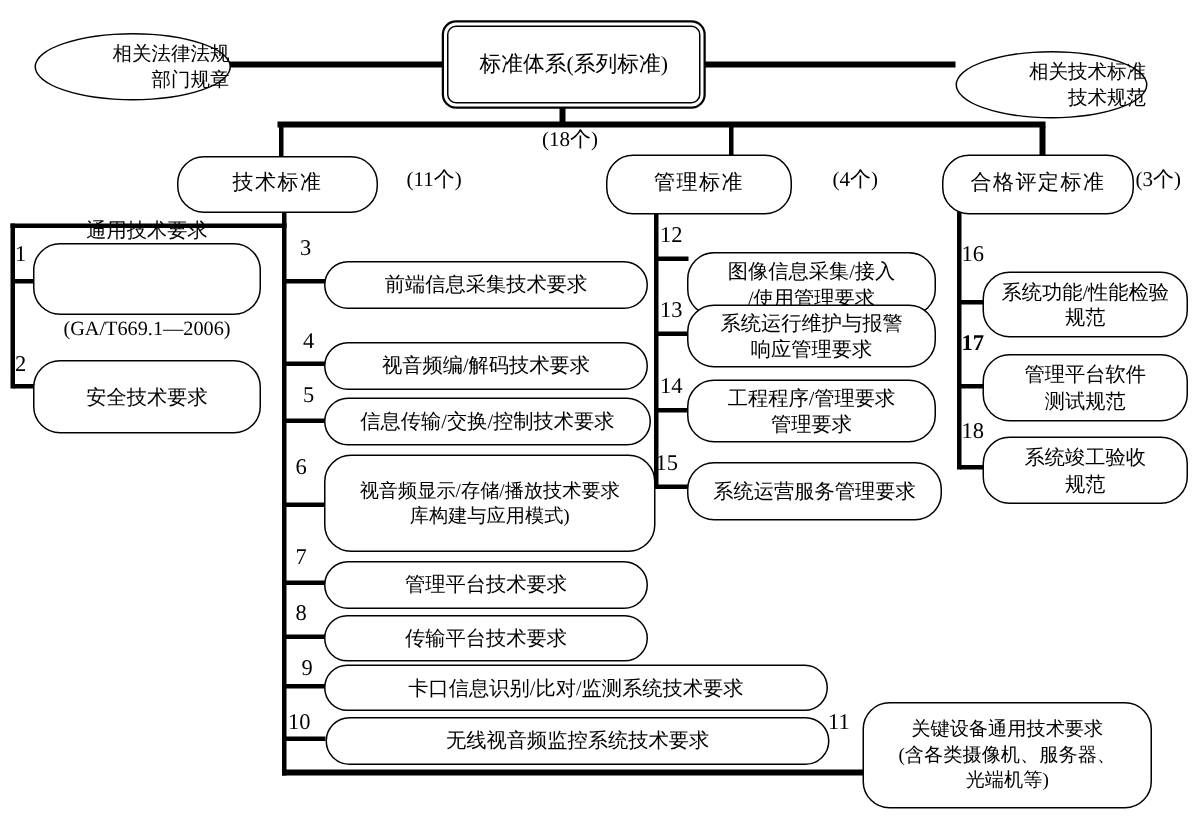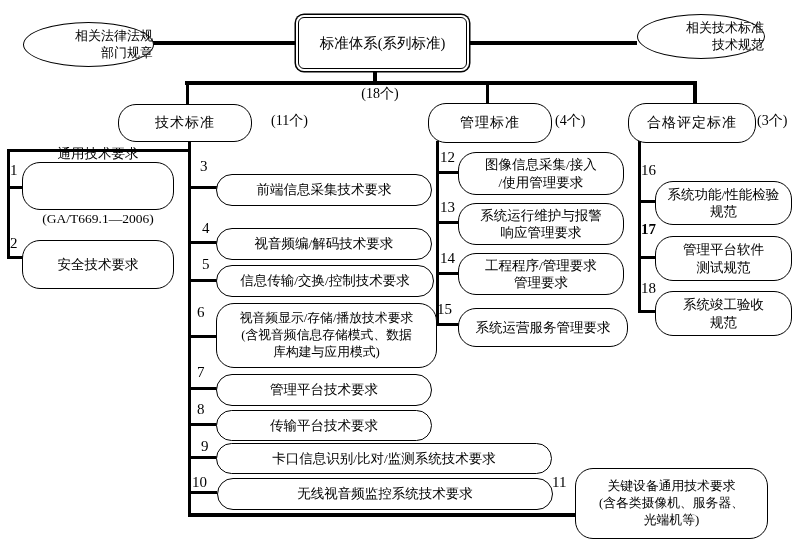--- a/index.html
+++ b/index.html
@@ -16,43 +16,43 @@
         text-align:center;font-size:14.5px;line-height:20px;}
   .rbox{position:absolute;border:1.4px solid #000;border-radius:18px;background:#fff;
         display:flex;flex-direction:column;align-items:center;justify-content:center;
         text-align:center;font-size:13.5px;line-height:17.5px;}
   .cat{font-size:14px;letter-spacing:1px;}
   .num{position:absolute;font-size:15px;line-height:15px;}
   .cnt{position:absolute;font-size:14px;line-height:15px;}
   .small{font-size:12.8px;line-height:17px;}
 
   #ovalL{left:23px;top:22px;width:129px;height:43px;}
-  #ovalR{left:637px;top:14px;width:126px;height:43px;}
+  #ovalR{left:637px;top:34px;width:126px;height:43px;}
 
   #bt{left:118px;top:104px;width:132px;height:36px;}
-  #bm{left:428px;top:103px;width:122px;height:38px;}
+  #bm{left:404px;top:103px;width:122px;height:38px;}
   #bc{left:628px;top:103px;width:126px;height:38px;}
 
   #cntTotal{left:348px;top:86px;width:64px;text-align:center;}
   #cntTech{left:271px;top:113px;}
   #cntMgmt{left:555px;top:113px;}
   #cntConf{left:757px;top:113px;}
 
   #b1{left:22px;top:162px;width:150px;height:46px;gap:48px;}
   #b2{left:22px;top:240px;width:150px;height:47px;}
   #b3{left:216px;top:174px;width:214px;height:30px;}
   #b4{left:216px;top:228px;width:214px;height:30px;}
   #b5{left:216px;top:265px;width:216px;height:30px;}
   #b6{left:216px;top:303px;width:219px;height:63px;}
   #b7{left:216px;top:374px;width:214px;height:30px;}
   #b8{left:216px;top:410px;width:214px;height:29px;}
   #b9{left:216px;top:443px;width:334px;height:29px;}
   #b10{left:217px;top:478px;width:334px;height:30px;}
   #b11{left:575px;top:468px;width:191px;height:69px;}
-  #b12{left:458px;top:152px;width:164px;height:41px;}
+  #b12{left:458px;top:168px;width:164px;height:41px;}
   #b13{left:458px;top:203px;width:164px;height:40px;}
   #b14{left:458px;top:253px;width:164px;height:40px;}
   #b15{left:458px;top:308px;width:168px;height:37px;}
   #b16{left:655px;top:181px;width:135px;height:42px;}
   #b17{left:655px;top:236px;width:135px;height:43px;}
   #b18{left:655px;top:291px;width:135px;height:43px;}
 
   #n1{left:10px;top:163px;}  #n2{left:10px;top:236px;}
   #n3{left:200px;top:159px;} #n4{left:202px;top:221px;}
   #n5{left:202px;top:257px;} #n6{left:197px;top:305px;}
@@ -157,21 +157,20 @@
     <span>前端信息采集技术要求</span>
   </div>
   <div class="rbox" id="b4">
     <span>视音频编/解码技术要求</span>
   </div>
   <div class="rbox" id="b5">
     <span>信息传输/交换/控制技术要求</span>
   </div>
   <div class="rbox small" id="b6">
     <span>视音频显示/存储/播放技术要求</span>
-    <span>(含视音频信息存储模式、数据</span>
     <span>库构建与应用模式)</span>
   </div>
   <div class="rbox" id="b7">
     <span>管理平台技术要求</span>
   </div>
   <div class="rbox" id="b8">
     <span>传输平台技术要求</span>
   </div>
   <div class="rbox" id="b9">
     <span>卡口信息识别/比对/监测系统技术要求</span>

